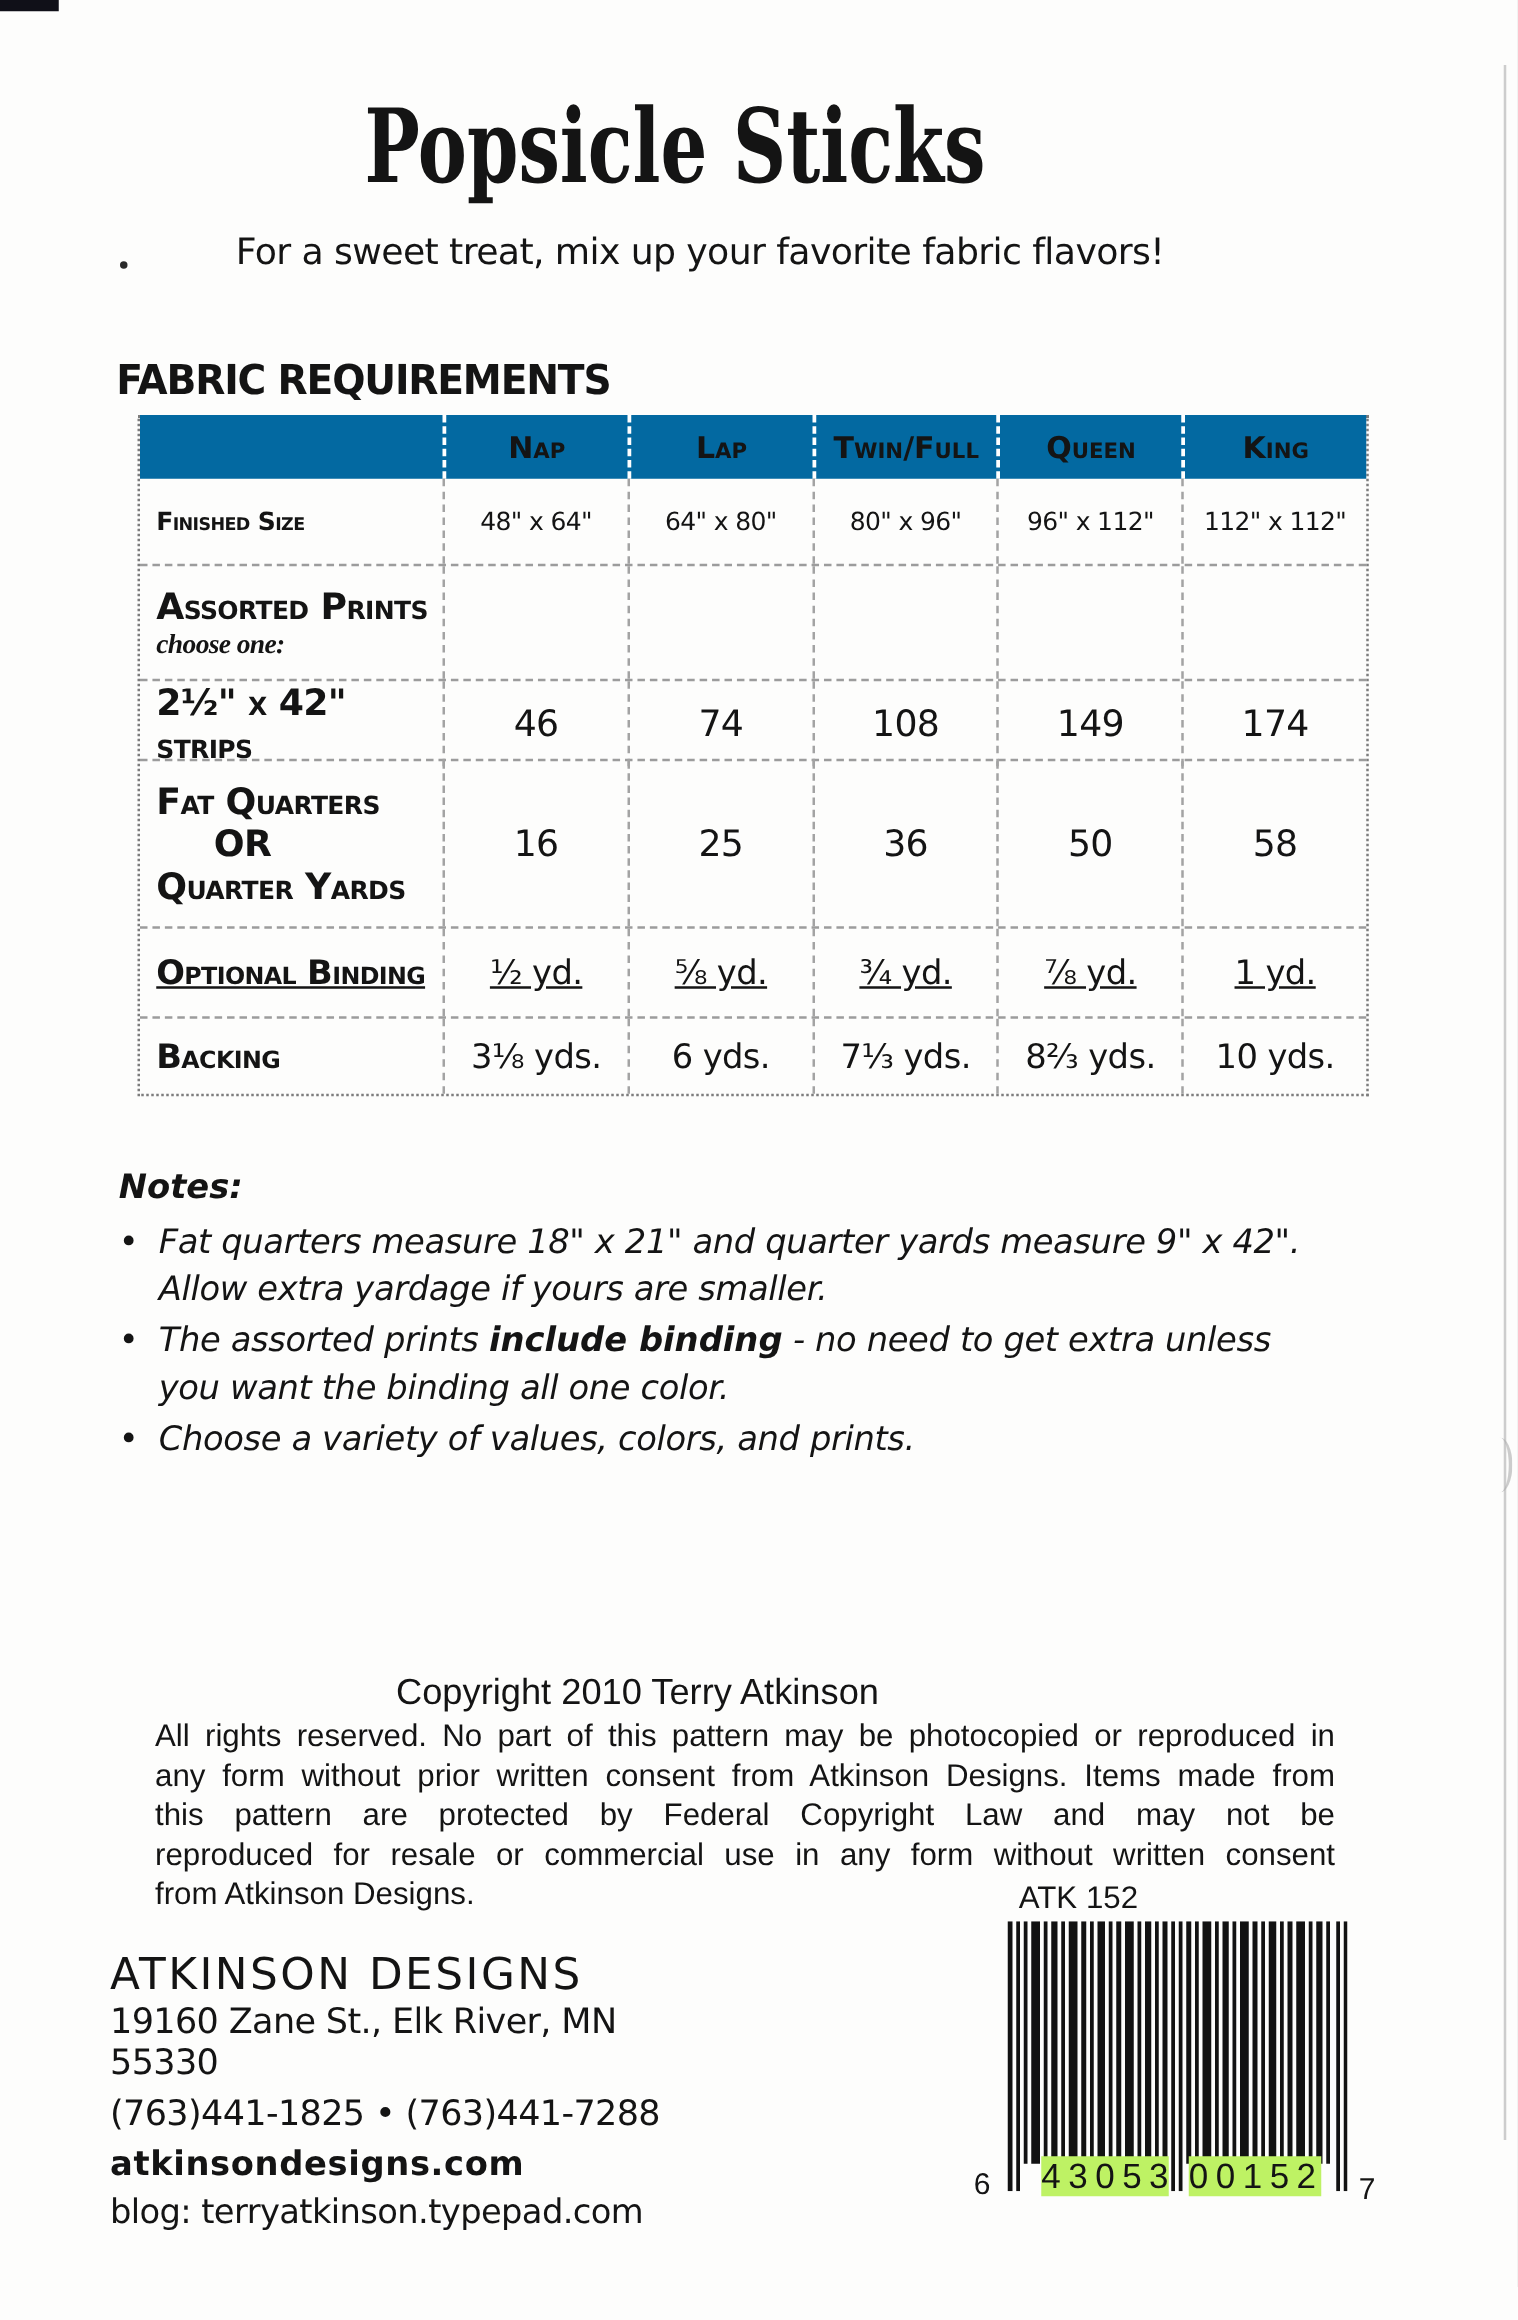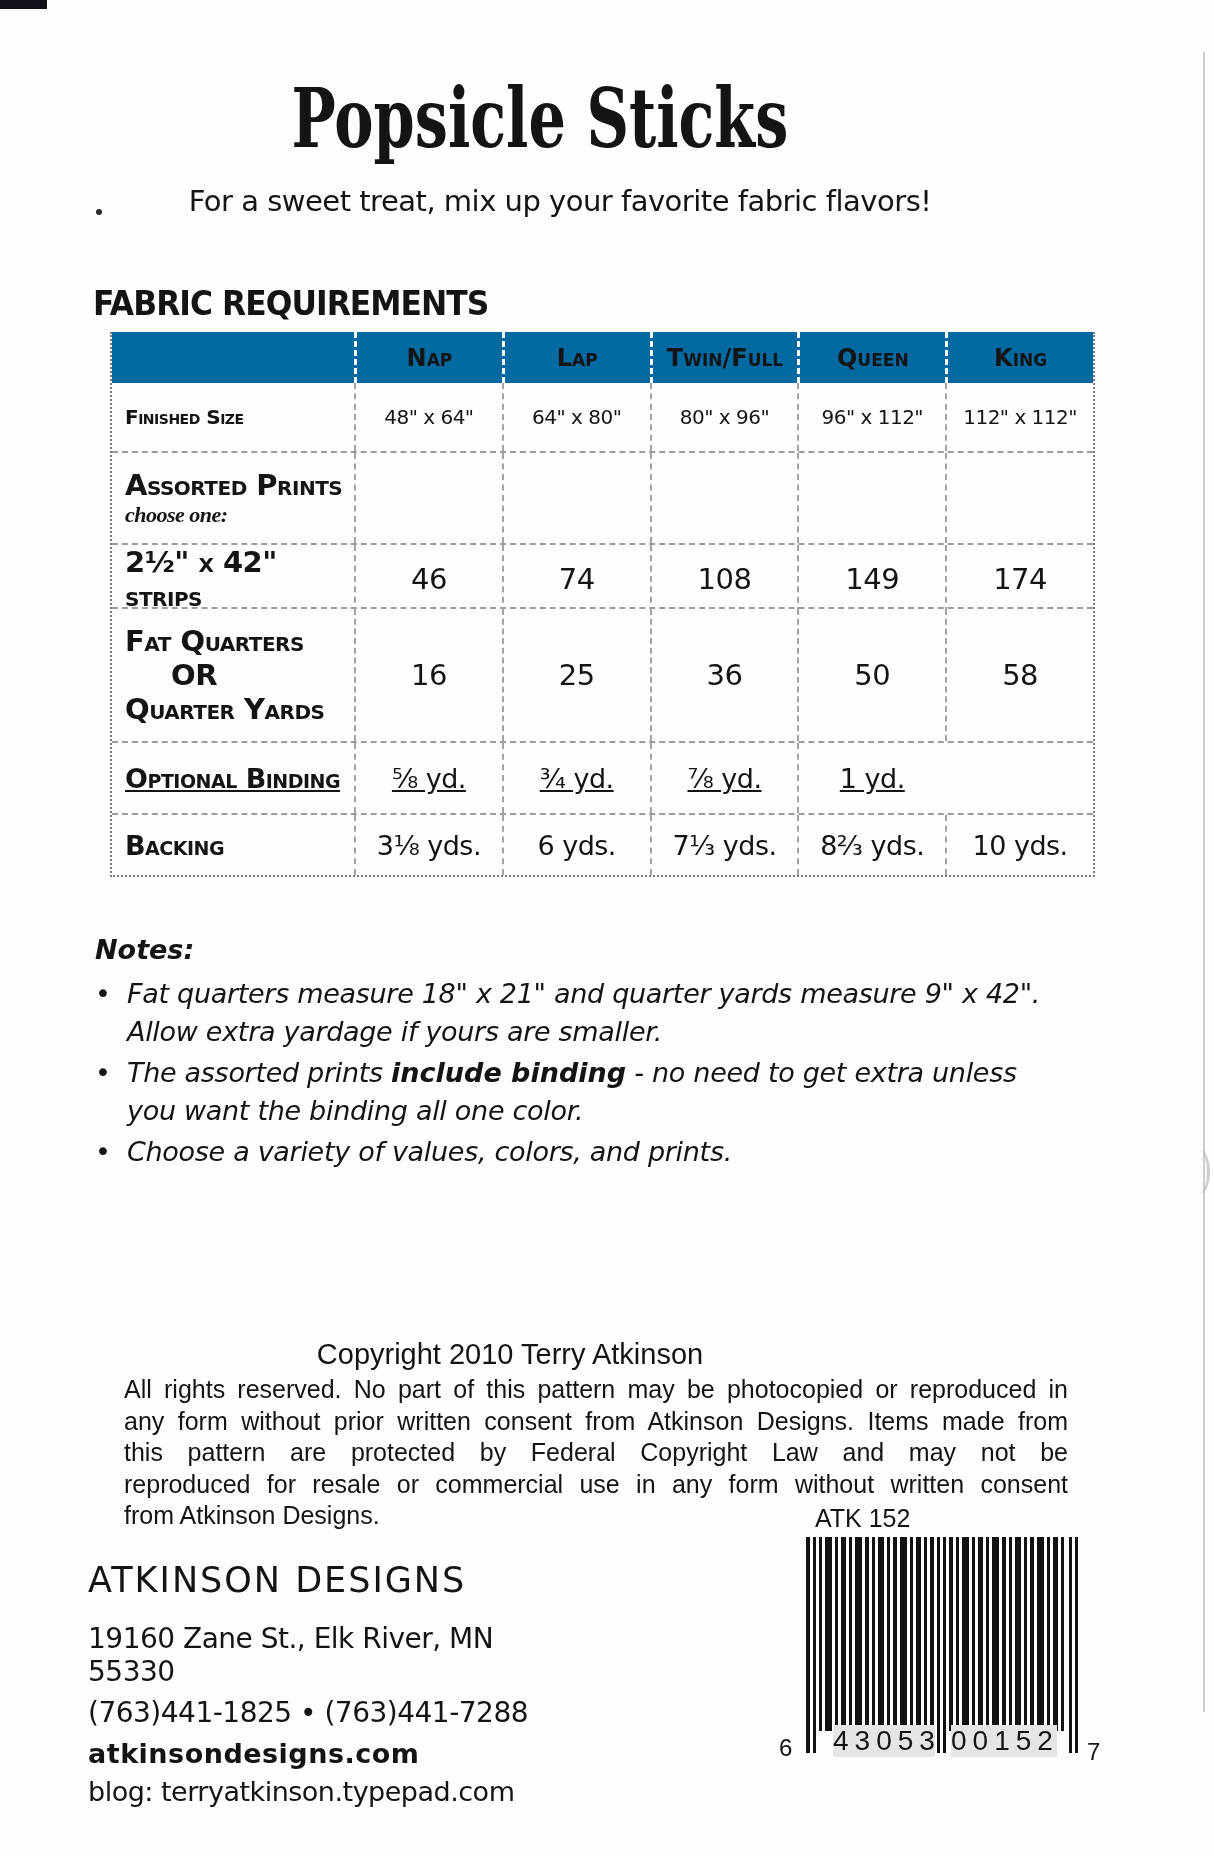--- a/index.html
+++ b/index.html
@@ -60,31 +60,31 @@
     font-family:"Liberation Sans", sans-serif; font-size:29px; }
   .copy-body { position:absolute; top:1374px; left:124px; width:944px;
     font-family:"Liberation Sans", sans-serif; font-size:25px; line-height:31.5px; }
   .copy-line { text-align:justify; text-align-last:justify; }
   .copy-line.last { text-align-last:left; }
 
   
   .atk-code { position:absolute; left:815px; top:1504px; font-family:"Liberation Sans", sans-serif; font-size:25px; }
   .barcode-svg { position:absolute; left:806px; top:1537px; }
   .bc-digits { position:absolute; font-family:"Liberation Sans", sans-serif; font-size:28px;
-    letter-spacing:6px; background:#e5e5e5; text-align:center; top:1725px; height:32px; line-height:32px; }
+    letter-spacing:6px; background:#bef264; text-align:center; top:1725px; height:32px; line-height:32px; }
   .bc-g1 { left:833px; width:102px; }
   .bc-g2 { left:951px; width:106px; }
   .bc-side { position:absolute; font-family:"Liberation Sans", sans-serif; font-size:24px; }
   .bc-left { left:779px; top:1734px; }
   .bc-right { left:1087px; top:1738px; }
 
   
   .publisher { position:absolute; left:88px; top:1560px; width:482px; }
   .pub-name { font-size:35px; letter-spacing:2px; }
-  .pub-address { font-size:28px; margin-top:22px; letter-spacing:-.5px; }
+  .pub-address { font-size:28px; margin-top:0; letter-spacing:-.5px; }
   .pub-phones { font-size:28px; margin-top:8px; letter-spacing:-.5px; }
   .pub-site { font-size:27px; font-weight:bold; margin-top:9px; letter-spacing:.5px; }
   .pub-blog { font-size:27px; margin-top:7px; letter-spacing:-.5px; }
 </style>
 </head>
 <body>
 
 <div class="page">
 
   <div class="corner-mark"></div>
@@ -147,20 +147,21 @@
       </div>
       <div class="cell">16</div>
       <div class="cell">25</div>
       <div class="cell">36</div>
       <div class="cell">50</div>
       <div class="cell">58</div>
     </div>
 
     <div class="t-row t-body r-binding">
       <div class="cell label-cell">Optional Binding</div>
+      <div class="cell">½ yd.</div>
       <div class="cell">⅝ yd.</div>
       <div class="cell">¾ yd.</div>
       <div class="cell">⅞ yd.</div>
       <div class="cell">1 yd.</div>
     </div>
 
     <div class="t-row t-body r-backing">
       <div class="cell label-cell">Backing</div>
       <div class="cell">3⅛ yds.</div>
       <div class="cell">6 yds.</div>

